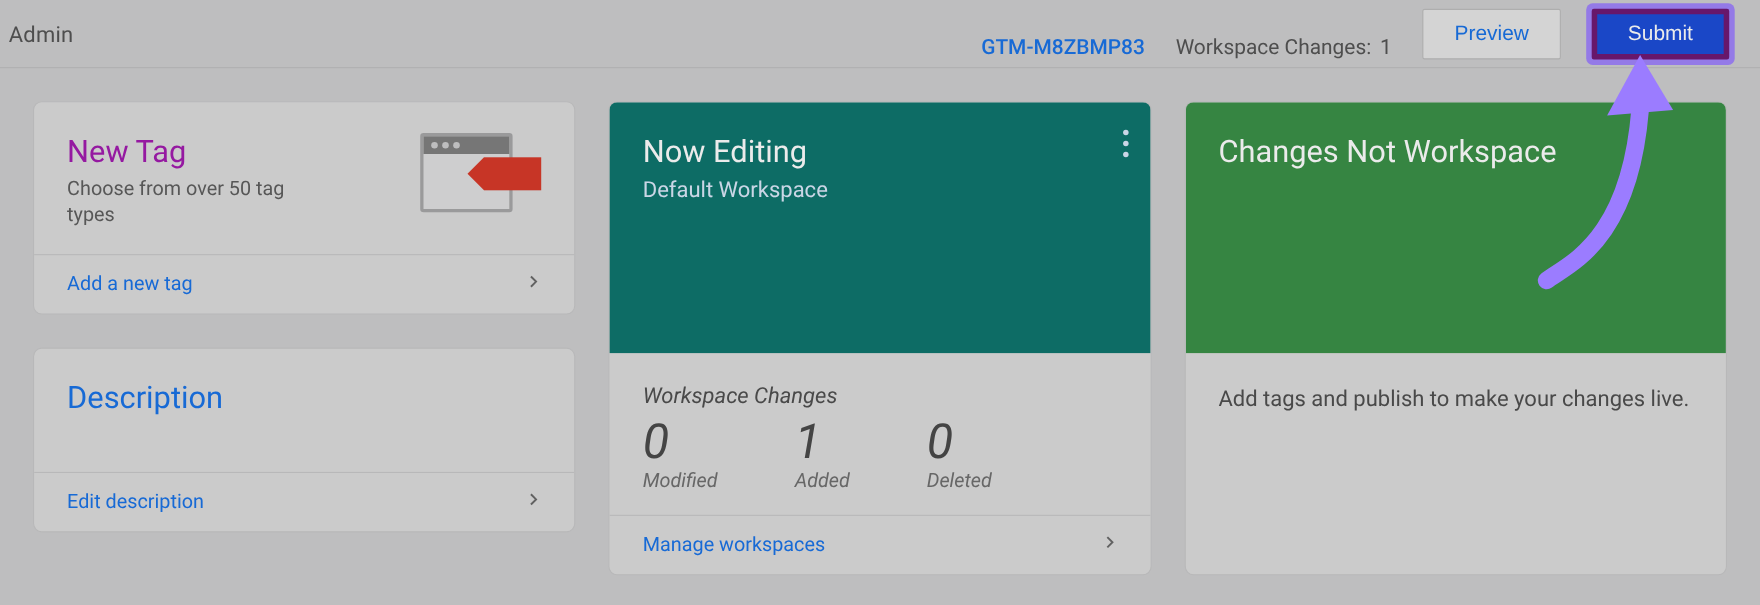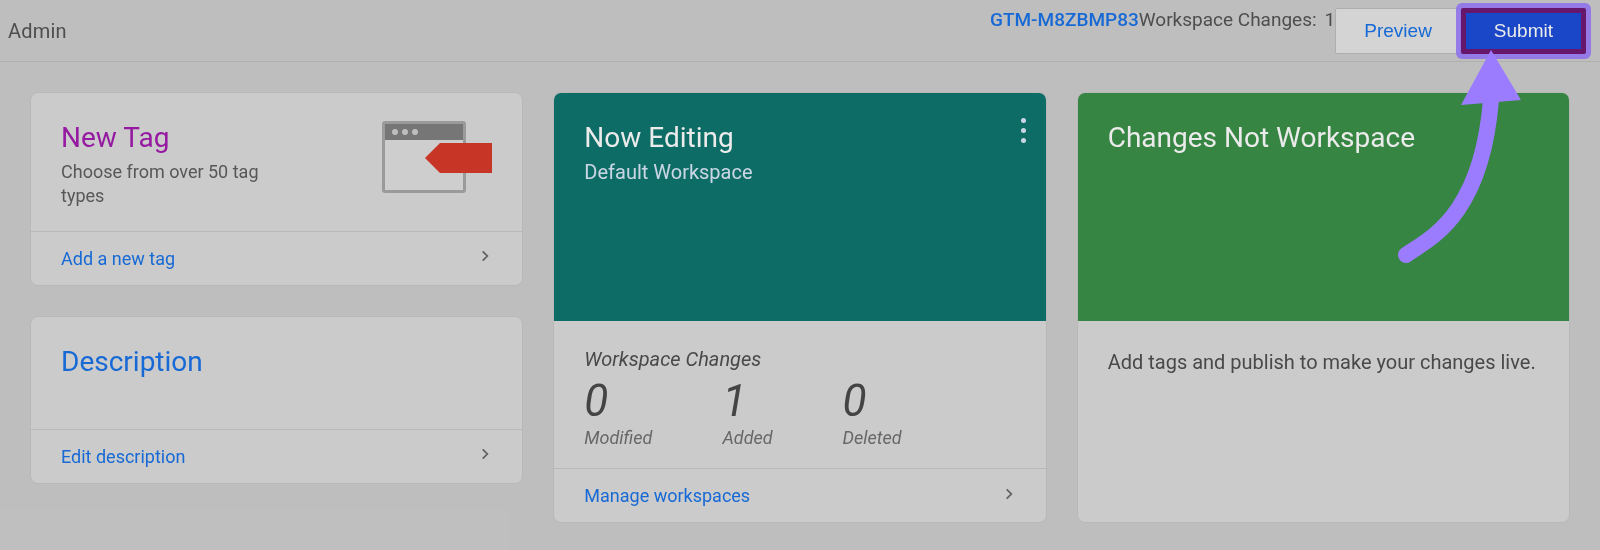--- a/index.html
+++ b/index.html
@@ -9,26 +9,26 @@
     position: absolute; inset: 0;
     background: rgba(0,0,0,0.08);
     pointer-events: none;
   }
 
   
   .topbar {
     height: 62px;
     display: flex;
     align-items: center;
-    padding: 0 14px 0 8px;
+    padding: 0 28px 0 8px;
     border-bottom: 1px solid #bfbfc0;
     position: relative;
   }
   .topbar-title { font-size: 20px; color: #555; letter-spacing: .2px; }
-  .topbar-right { margin-left: auto; display: flex; align-items: flex-start; }
+  .topbar-right { margin-left: auto; display: flex; align-items: flex-end; gap: 28px; }
   .container-id { color: #1a73e8; font-size: 19px; font-weight: 500; }
   .ws-changes { color: #555; font-size: 19px; display: flex; align-items: center; gap: 8px; }
   .btn {
     display: inline-flex; align-items: center; justify-content: center;
     height: 46px; padding: 0 28px; font-size: 19px; border-radius: 2px;
     border: 1px solid #bdbdbd; background: #e6e6e7; color: #1a73e8; cursor: pointer;
   }
   .btn-submit {
     background: #1d4ed8; color: #fff; border: 5px solid #701a75;
     box-shadow: 0 0 0 5px rgba(155,124,255,0.9);

